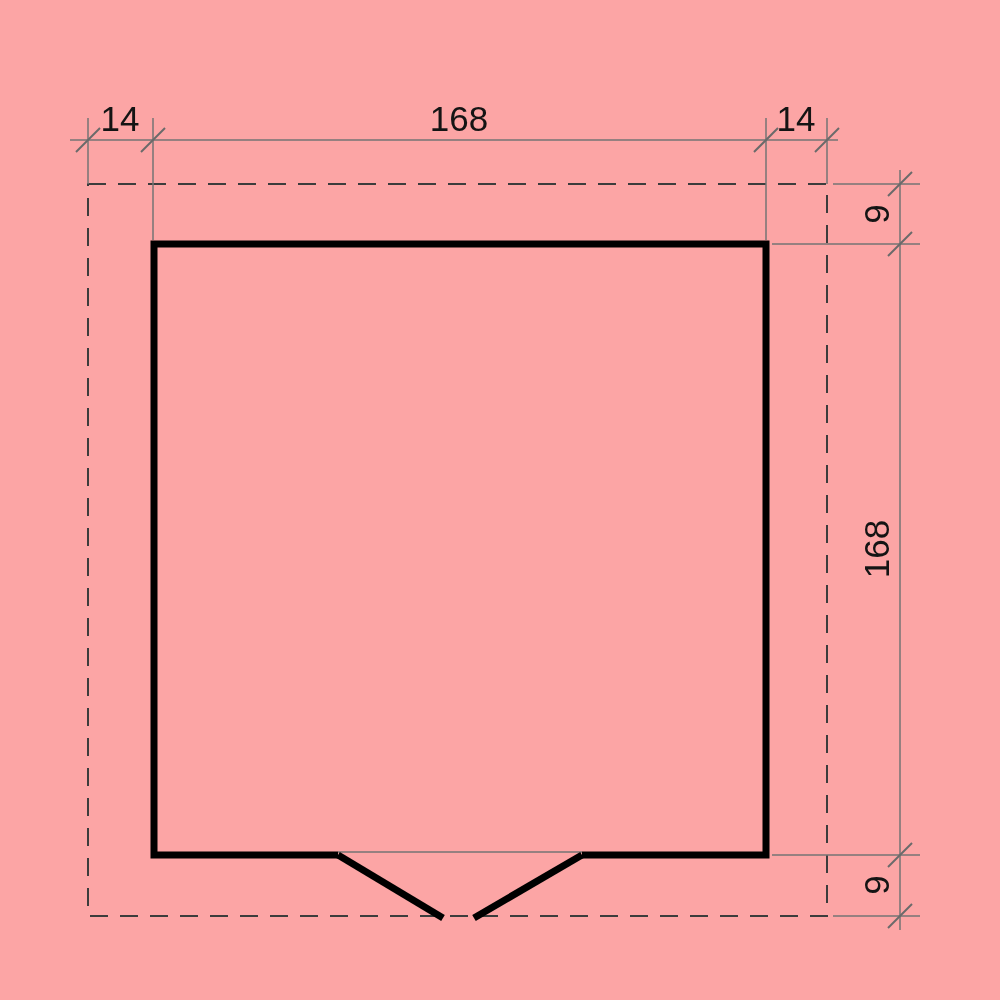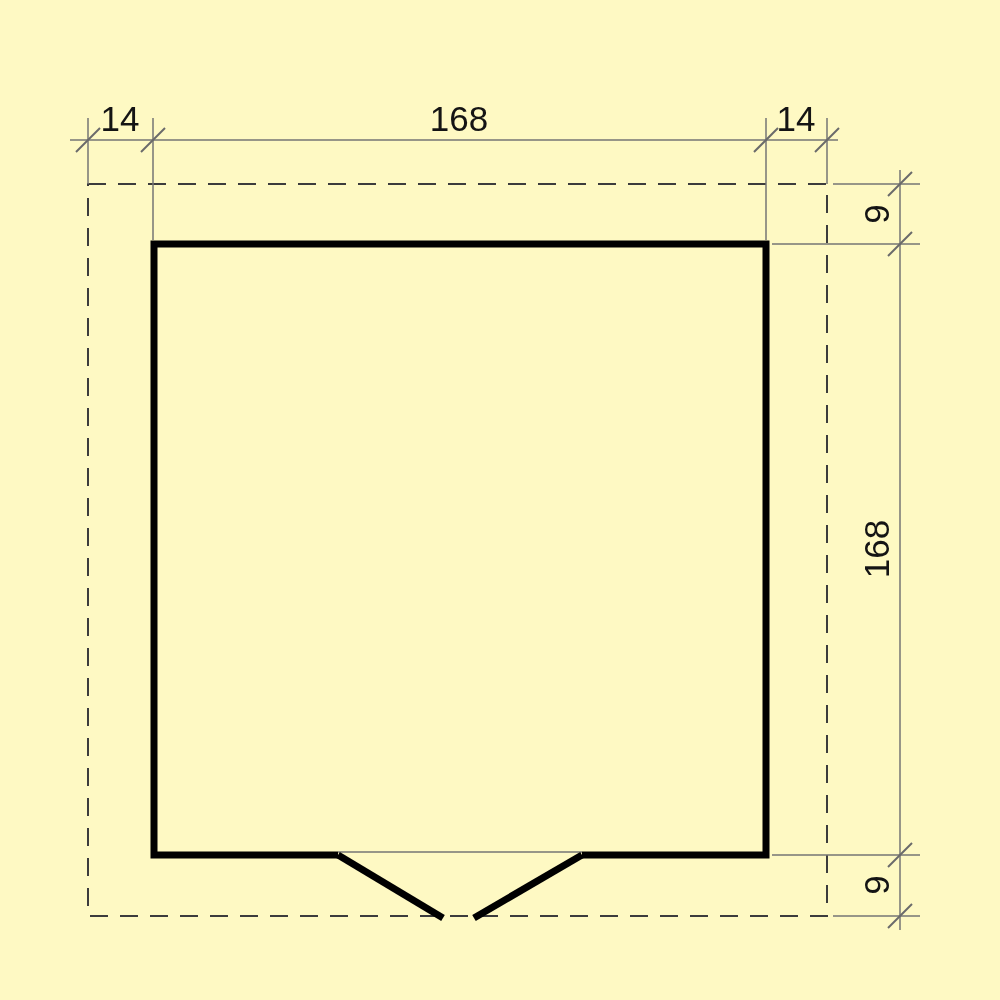--- a/index.html
+++ b/index.html
@@ -4,21 +4,21 @@
 <style>
   html, body {
     margin: 0;
     padding: 0;
     background: #ffffff;
   }
   .canvas {
     position: relative;
     width: 1000px;
     height: 1000px;
-    background: #fef9c3;
+    background: #fca5a5;
     overflow: hidden;
   }
   svg {
     display: block;
   }
   .dim-text {
     font-family: "Liberation Sans", sans-serif;
     font-size: 35px;
     font-weight: 400;
     fill: #141414;

